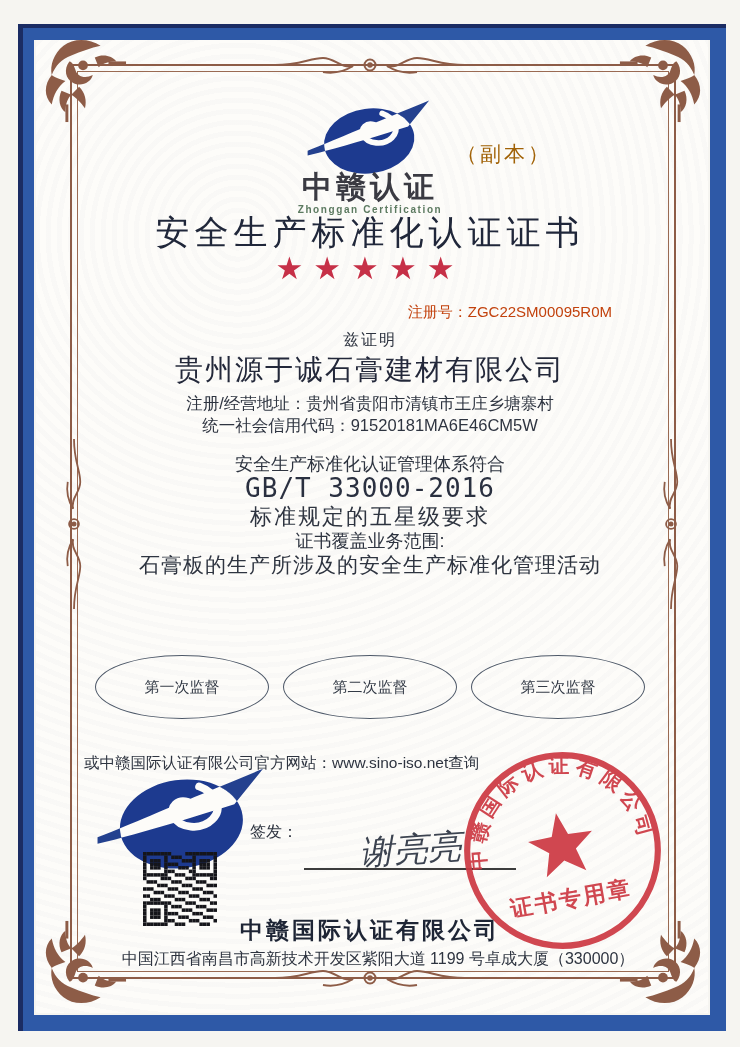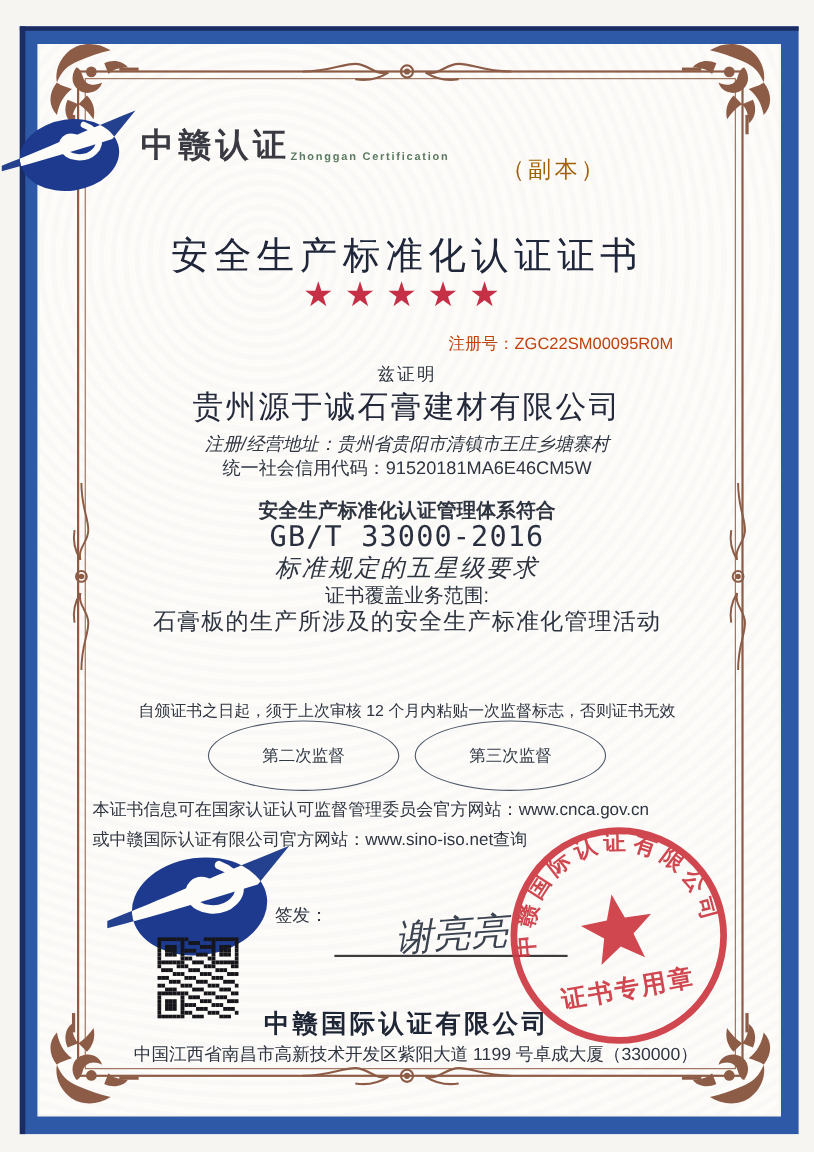--- a/index.html
+++ b/index.html
@@ -33,35 +33,35 @@
   .corner.tr{right:34px;top:36px;transform:scaleX(-1);}
   .corner.bl{left:40px;bottom:40px;transform:scaleY(-1);}
   .corner.br{right:34px;bottom:40px;transform:scale(-1,-1);}
   .mid-orn{position:absolute;width:190px;height:22px;}
   .mid-orn.top{left:50%;top:54px;transform:translateX(-50%);}
   .mid-orn.bottom{left:50%;bottom:58px;transform:translateX(-50%);}
   .mid-orn.left{left:74px;top:50%;transform:translate(-50%,-50%) rotate(90deg);width:170px;}
   .mid-orn.right{left:671px;top:50%;transform:translate(-50%,-50%) rotate(90deg);width:170px;}
 
   .abs{position:absolute;left:0;right:0;text-align:center;color:#2e3440;}
-  .header-logo{position:absolute;top:94px;left:0;right:0;display:flex;flex-direction:row;align-items:center;}
+  .header-logo{position:absolute;top:94px;left:0;right:0;display:flex;flex-direction:column;align-items:center;}
   .logo-cn{font-size:30px;font-weight:800;color:#3a3a42;letter-spacing:4px;margin-top:-16px;line-height:1;}
   .logo-en{font-size:10px;font-weight:700;color:#5c7a60;letter-spacing:1.6px;margin-top:2px;}
   .copy-label{position:absolute;left:456px;top:140px;font-size:21px;letter-spacing:3px;color:#a16207;}
 
   .title{top:210px;font-size:34px;letter-spacing:5px;color:#20273a;font-weight:500;font-family:"DejaVu Serif","Liberation Serif",serif;}
   .stars{top:250px;font-size:31px;color:#c63047;letter-spacing:10px;}
   .reg-line{position:absolute;right:128px;top:303px;font-size:15px;color:#c2410c;}
   .certify{top:330px;font-size:16px;letter-spacing:2px;}
   .company{top:351px;font-size:28px;letter-spacing:2px;color:#23283a;font-weight:500;}
-  .addr{top:393px;font-size:16.5px;font-weight:500;font-style:italic;}
+  .addr{top:393px;font-size:16.5px;font-weight:500;}
   .credit{top:415px;font-size:16.5px;font-weight:500;}
-  .system{top:452px;font-size:18px;font-weight:700;}
+  .system{top:452px;font-size:18px;font-weight:400;}
   .standard{top:473px;font-size:26px;letter-spacing:1px;color:#2a3040;font-family:"DejaVu Sans Mono","Liberation Mono",monospace;}
-  .requirement{top:502px;font-size:22px;letter-spacing:2px;font-weight:500;font-style:italic;}
+  .requirement{top:502px;font-size:22px;letter-spacing:2px;font-weight:500;}
   .scope-label{top:529px;font-size:18px;font-weight:500;}
   .scope{top:551px;font-size:21px;letter-spacing:1px;font-weight:500;}
   .validity{top:616px;font-size:15.5px;font-weight:500;}
   .note{top:637px;font-size:14.5px;font-weight:500;}
 
   .supervision-row{position:absolute;top:655px;left:0;right:0;display:flex;justify-content:center;gap:14px;}
   .oval{width:172px;height:62px;border:1.5px solid #4d5868;border-radius:50%;display:flex;align-items:center;justify-content:center;font-size:15px;color:#333a46;background:transparent;}
 
   .info1{position:absolute;left:84px;top:726px;font-size:15.5px;color:#2e3440;font-weight:500;}
   .info2{position:absolute;left:84px;top:753px;font-size:15.5px;color:#2e3440;font-weight:500;}
@@ -173,32 +173,33 @@
   <div class="abs company">贵州源于诚石膏建材有限公司</div>
   <div class="abs addr">注册/经营地址：贵州省贵阳市清镇市王庄乡塘寨村</div>
   <div class="abs credit">统一社会信用代码：91520181MA6E46CM5W</div>
 
   <div class="abs system">安全生产标准化认证管理体系符合</div>
   <div class="abs standard">GB/T 33000-2016</div>
   <div class="abs requirement">标准规定的五星级要求</div>
   <div class="abs scope-label">证书覆盖业务范围:</div>
   <div class="abs scope">石膏板的生产所涉及的安全生产标准化管理活动</div>
 
-  <div class="abs note">自颁证书之日起，须于上次审核 12 个月内粘贴一次监督标志，否则证书无效</div>
 
   <div class="supervision-row">
+    <div class="oval">
+        <span>第一次监督</span>
+      </div>
     <div class="oval">
         <span>第二次监督</span>
       </div>
     <div class="oval">
         <span>第三次监督</span>
       </div>
   </div>
 
-  <div class="info1">本证书信息可在国家认证认可监督管理委员会官方网站：www.cnca.gov.cn</div>
   <div class="info2">或中赣国际认证有限公司官方网站：www.sino-iso.net查询</div>
 
   <div class="big-logo">
     <svg width="175" height="128" viewBox="-8 -6 158 116">
         <use href="#swooshArt"></use>
       </svg>
   </div>
 
   <div class="qr">
       <svg viewBox="0 0 74 74">

